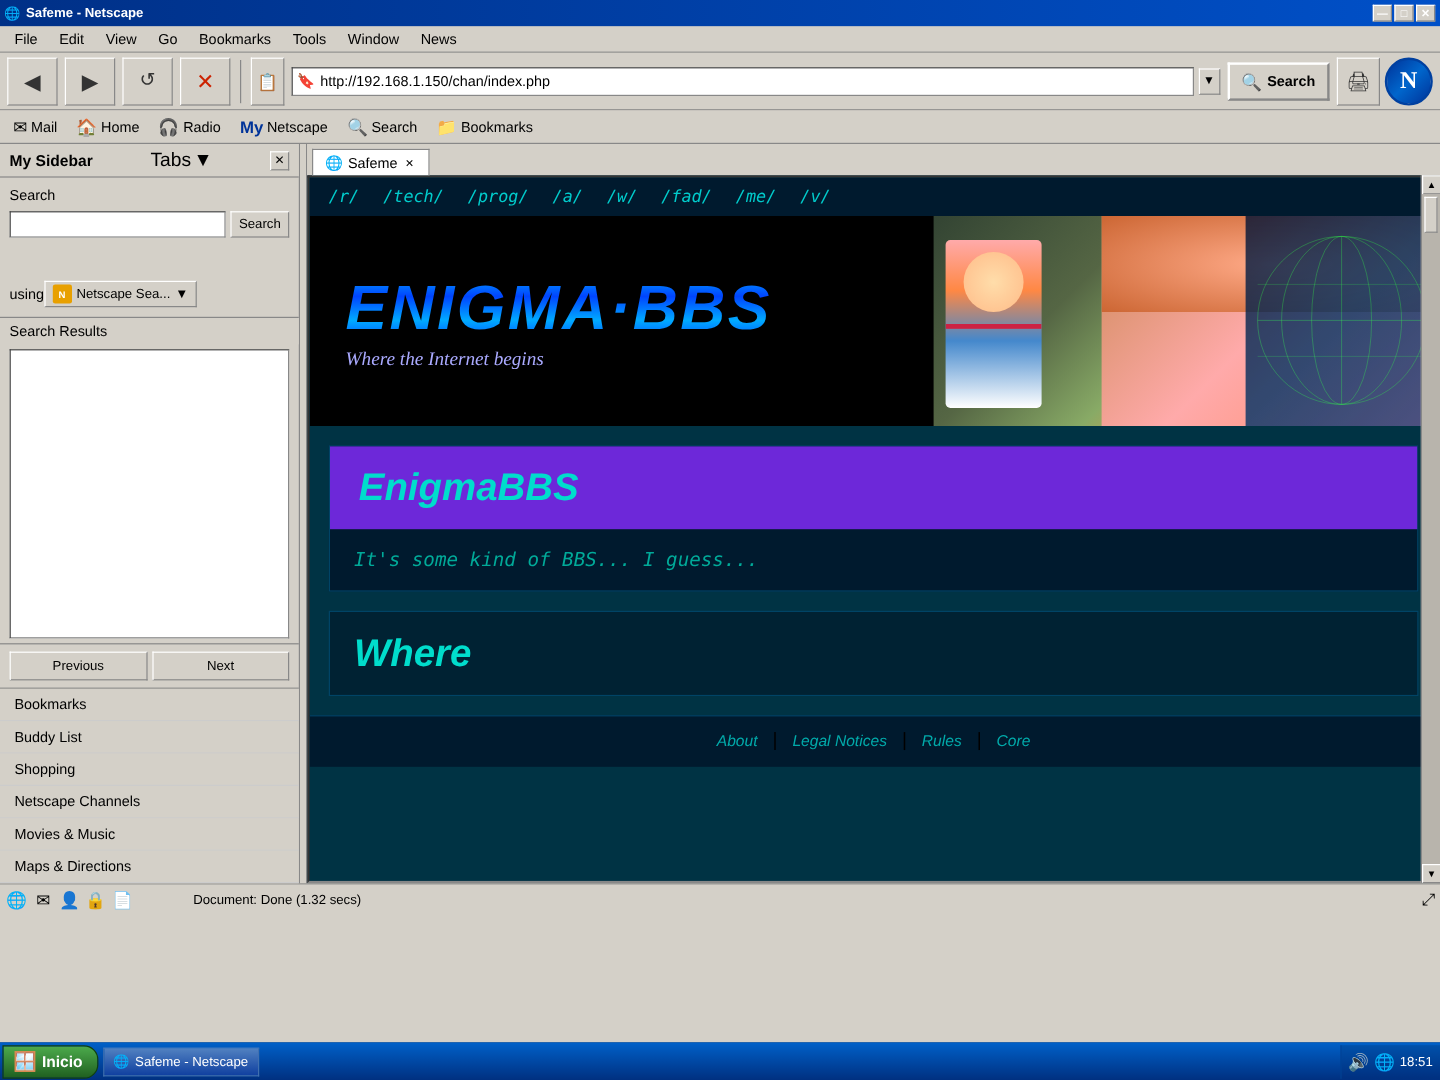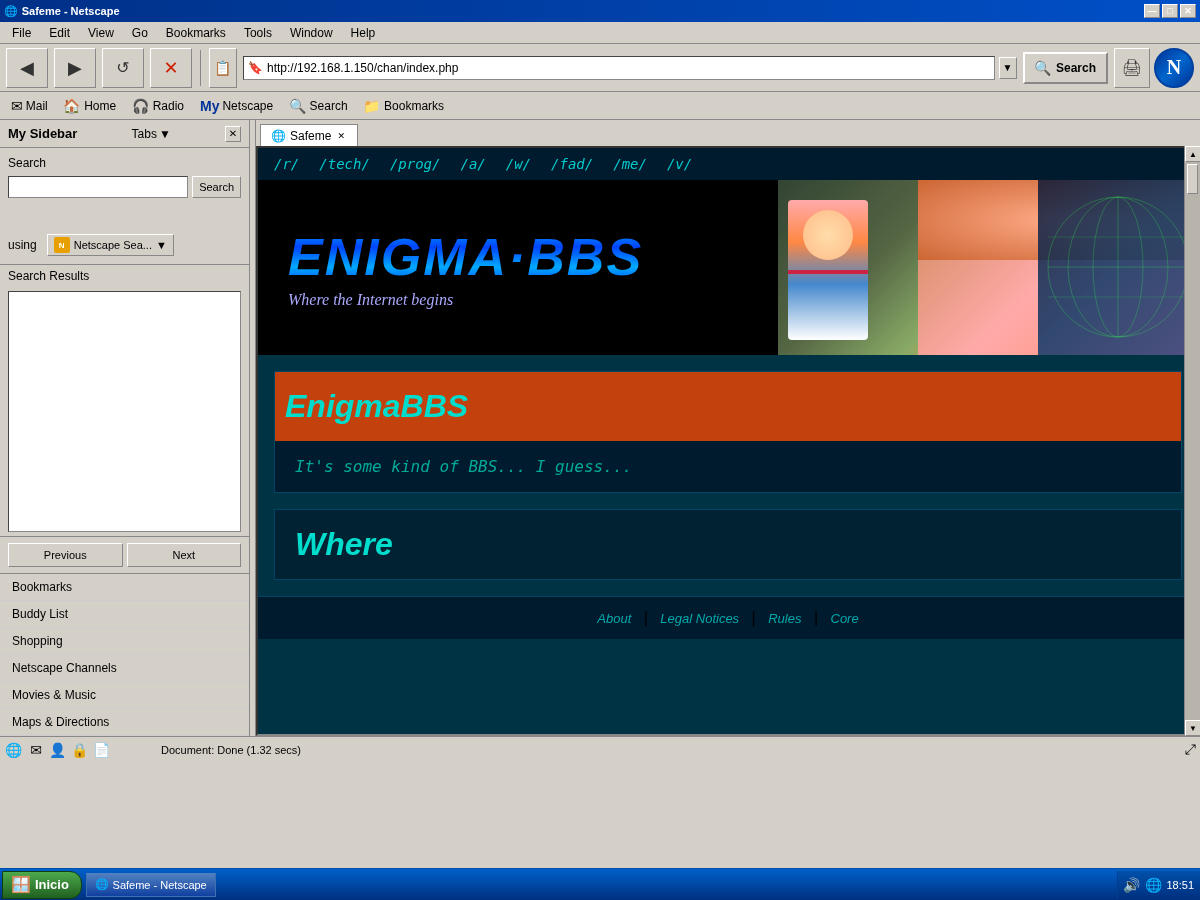--- a/index.html
+++ b/index.html
@@ -165,21 +165,21 @@
       border-bottom: 1px solid #888;
       padding: 4px 8px;
       display: flex;
       align-items: center;
       justify-content: space-between;
       height: 28px;
     }
     .sidebar-title { font-size: 13px; font-weight: bold; }
     .sidebar-tabs-btn {
       display: flex; align-items: center; gap: 2px;
-      font-size: 12px; cursor: pointer;
+      font-size: 16px; cursor: pointer;
     }
     .sidebar-close {
       width: 16px; height: 16px;
       background: #d4d0c8;
       border: 1px solid #888;
       border-top-color: #fff;
       border-left-color: #fff;
       display: flex; align-items: center; justify-content: center;
       font-size: 10px; cursor: pointer;
     }
@@ -201,21 +201,21 @@
     .sidebar-search-btn {
       height: 22px;
       background: #d4d0c8;
       border: 1px solid #888;
       border-top-color: #fff;
       border-left-color: #fff;
       font-size: 11px;
       padding: 0 6px;
       cursor: pointer;
     }
-    .using-row { display: flex; align-items: center; gap: 10px; font-size: 12px; margin-top: 36px; }
+    .using-row { display: flex; align-items: center; gap: 0; font-size: 12px; margin-top: 36px; }
     .engine-btn {
       display: flex; align-items: center; gap: 4px;
       background: #d4d0c8;
       border: 1px solid #888;
       border-top-color: #fff;
       border-left-color: #fff;
       padding: 2px 6px;
       font-size: 11px;
       cursor: pointer;
     }
@@ -383,22 +383,22 @@
     }
 
     .site-main-section {
       background: #001a2e;
       margin: 16px;
       border-radius: 0;
       padding: 0;
       border: 1px solid #004466;
     }
     .site-section-title {
-      background: #c2410c;
-      padding: 16px 10px;
+      background: #6d28d9;
+      padding: 16px 24px;
       color: #00ddcc;
       font-size: 32px;
       font-weight: bold;
       font-style: italic;
       font-family: Arial, sans-serif;
     }
     .site-section-body {
       padding: 16px 20px;
       color: #00aa99;
       font-size: 16px;
@@ -560,21 +560,21 @@
 </div>
 
 <div class="menu-bar">
   <div class="menu-item">File</div>
   <div class="menu-item">Edit</div>
   <div class="menu-item">View</div>
   <div class="menu-item">Go</div>
   <div class="menu-item">Bookmarks</div>
   <div class="menu-item">Tools</div>
   <div class="menu-item">Window</div>
-  <div class="menu-item">Help</div>
+  <div class="menu-item">News</div>
 </div>
 
 <div class="nav-toolbar">
   <div class="nav-btn">
     <span class="nav-btn-icon">◀</span>
   </div>
   <div class="nav-btn">
     <span class="nav-btn-icon">▶</span>
   </div>
   <div class="nav-btn">

